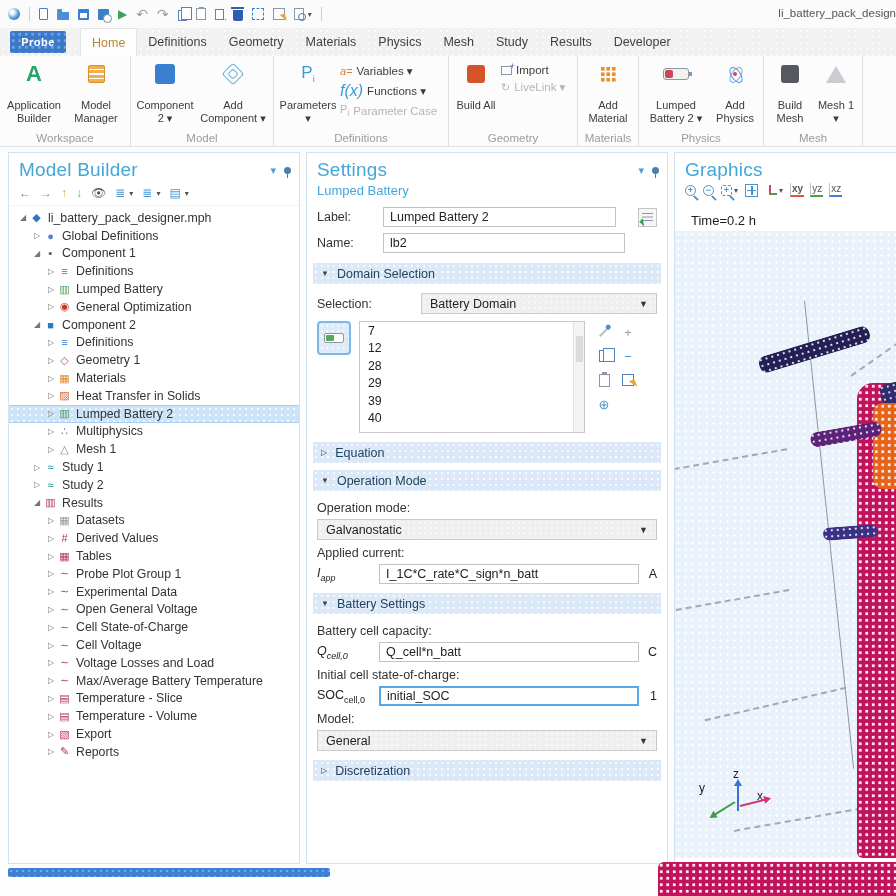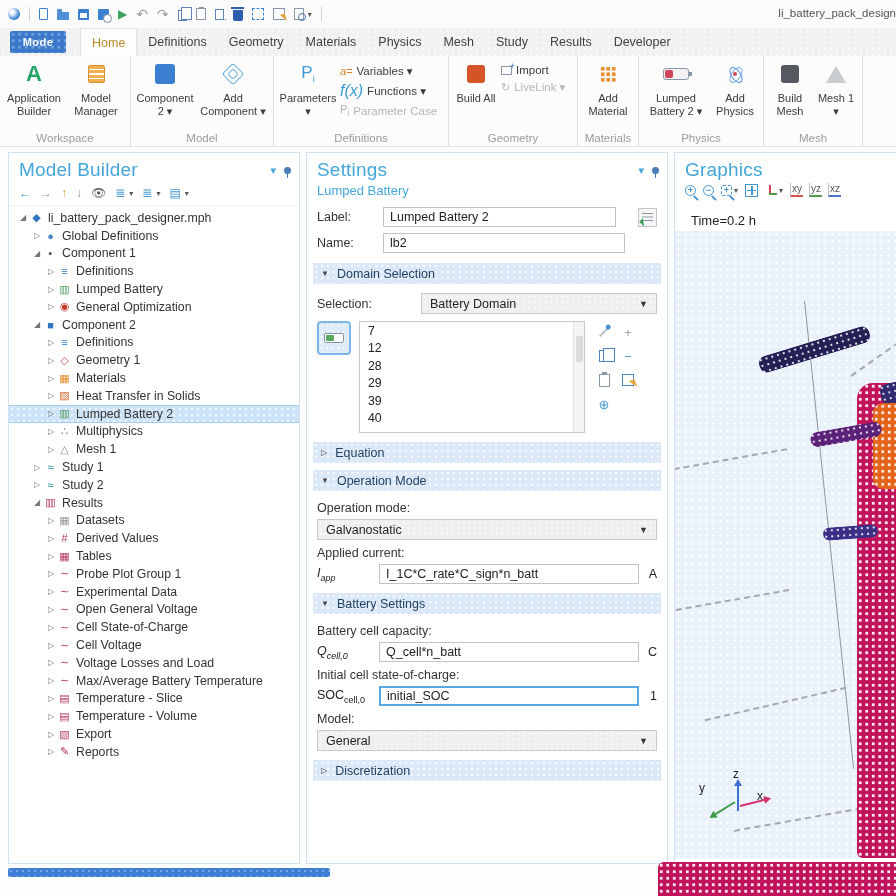--- a/index.html
+++ b/index.html
@@ -48,21 +48,21 @@
   .tab{padding:5px 11px;font-size:12.5px;color:#3f3f3f;cursor:default;white-space:nowrap;}
   .tab.active{background:#fdfdfd;color:#b98a2f;border:1px solid #e3e3e3;border-bottom:none;height:28px;display:flex;align-items:center;}
 
   
   .ribbon{position:absolute;left:0;top:56px;width:896px;height:91px;background:#fcfcfd;border-bottom:1px solid #e2e2e2;
           display:flex;align-items:stretch;overflow:hidden;}
   .rgroup{display:flex;flex-direction:column;border-right:1px solid #dedede;padding:2px 4px 0 4px;}
   .rgroup-body{display:flex;flex:1;align-items:flex-start;gap:2px;}
   .rgroup-label{text-align:center;font-size:11.5px;color:#9b9b9b;padding:1px 0 2px 0;}
   .rbtn{width:60px;display:flex;flex-direction:column;align-items:center;text-align:center;padding-top:4px;}
-  .rbtn .rlabel{font-size:11px;line-height:1.2;color:#3c3c3c;margin-top:6px;}
+  .rbtn .rlabel{font-size:11px;line-height:1.2;color:#3c3c3c;margin-top:13px;}
   .ricon{height:24px;display:flex;align-items:center;justify-content:center;}
   .rsmall-col{display:flex;flex-direction:column;justify-content:flex-start;gap:4px;padding-top:6px;width:104px;}
   .rsmall{display:flex;align-items:center;gap:4px;font-size:11.5px;color:#3c3c3c;white-space:nowrap;}
   .rsmall.disabled{color:#b5b5b5;}
   .ic-appA{color:#27a567;font-size:22px;font-weight:bold;line-height:1;}
   .ic-mm{width:17px;height:18px;border:1px solid #d98f2b;background:repeating-linear-gradient(0deg,#f0b050 0 3px,#fff 3px 4.5px);border-radius:2px;}
   .ic-comp{width:20px;height:20px;background:#3b7fd0;border-radius:3px;}
   .ic-addcomp{width:16px;height:16px;border:1.6px solid #6ab0d8;border-radius:3px;transform:rotate(45deg);position:relative;}
   .ic-addcomp::after{content:"";position:absolute;inset:3px;border:1px solid #6ab0d8;border-radius:2px;}
   .ic-param{color:#3a9bd5;font-size:17px;line-height:1;}
@@ -218,21 +218,21 @@
     <span class="mini ic-trash"></span>
     <span class="mini ic-dashed"></span>
     <span class="mini ic-pointer"></span>
     <span class="mini ic-searchpage"></span>
     <span class="tb-caret">▾</span>
     <span class="qsep"></span>
     <span class="win-title">li_battery_pack_design</span>
   </div>
 
   <div class="tabrow">
-    <div class="file-btn">Mode</div>
+    <div class="file-btn">Probe</div>
     <div class="tabs" id="tabs-container">
         <div class="tab active">Home</div>
         <div class="tab">Definitions</div>
         <div class="tab">Geometry</div>
         <div class="tab">Materials</div>
         <div class="tab">Physics</div>
         <div class="tab">Mesh</div>
         <div class="tab">Study</div>
         <div class="tab">Results</div>
         <div class="tab">Developer</div>
@@ -674,21 +674,21 @@
     </div>
     <div class="gfx-toolbar">
       <span class="ic-zoom">+</span>
       <span class="ic-zoom">−</span>
       <span class="ic-zoom boxed">+</span>
       <span class="tb-caret">▾</span>
       <span class="ic-fit"></span>
       <span class="ic-axis"></span>
       <span class="tb-caret">▾</span>
       <span id="view-chips" style="display:flex;gap:6px;">
-          <span class="chip" style="border-bottom: 2px solid rgb(217, 83, 79);">xy</span>
+          <span class="chip" style="border-bottom: 2px solid rgb(217, 83, 79); font-weight: bold;">xy</span>
           <span class="chip" style="border-bottom: 2px solid rgb(79, 155, 71);">yz</span>
           <span class="chip" style="border-bottom: 2px solid rgb(74, 119, 212);">xz</span>
         </span>
     </div>
     <div class="gfx-time">Time=0.2 h</div>
 
     <div class="canvas">
       <div class="wire solid" style="left:130px;top:70px;width:470px;transform:rotate(84deg);transform-origin:left top;"></div>
       <div class="wire" style="left:-12px;top:228px;width:125px;transform:rotate(-10deg);"></div>
       <div class="wire" style="left:0px;top:368px;width:115px;transform:rotate(-10deg);"></div>

